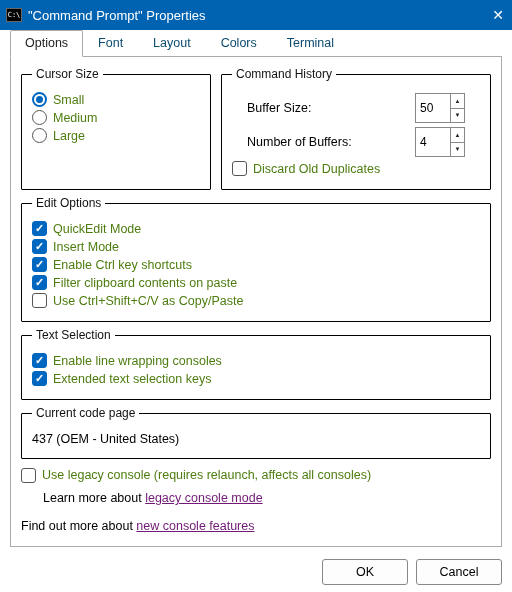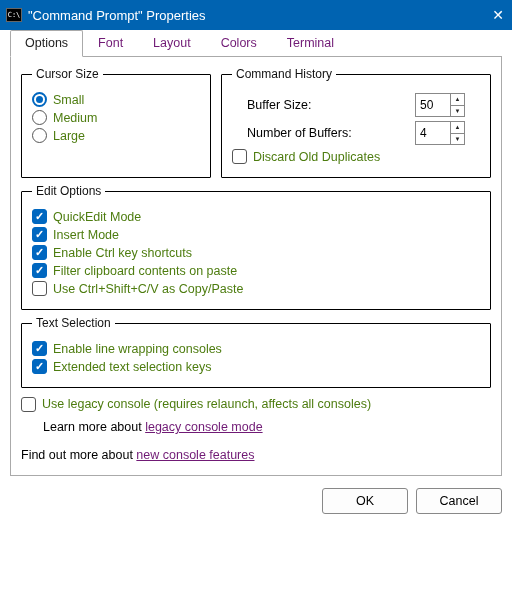--- a/index.html
+++ b/index.html
@@ -49,21 +49,21 @@
   cursor: pointer;
 }
 .tab.active {
   border: 1px solid #aaa;
   border-bottom: 1px solid #fff;
   background: #fff;
   border-radius: 2px 2px 0 0;
 }
 .tab:not(.active) {
   border: 1px solid transparent;
-  color: #701a75;
+  color: #0c4a6e;
 }
 .panel {
   border: 1px solid #aaa;
   margin: -1px 10px 0 10px;
   padding: 10px 10px 10px 10px;
   background: #fff;
 }
 .row2 { display: flex; gap: 10px; }
 fieldset {
   border: 1px solid #000000;
@@ -119,21 +119,21 @@
 .history-row {
   display: flex;
   align-items: center;
   justify-content: space-between;
   margin: 4px 15px;
 }
 .numbox {
   display: flex;
   align-items: stretch;
   border: 1px solid #888;
-  height: 24px;
+  height: 30px;
   width: 50px;
 }
 .numbox input {
   border: none;
   width: 34px;
   padding: 0 4px;
   font-size: 12px;
   outline: none;
 }
 .spin {
@@ -276,20 +276,24 @@
     <div class="check-row">
       <span class="check on"></span>
       <span>Enable line wrapping consoles</span>
     </div>
     <div class="check-row">
       <span class="check on"></span>
       <span>Extended text selection keys</span>
     </div>
   </fieldset>
 
+  <fieldset>
+    <legend>Current code page</legend>
+    <div class="codepage">437  (OEM - United States)</div>
+  </fieldset>
 
   <div class="footer-links">
     <div class="check-row">
       <span class="check"></span>
       <span>Use legacy console (requires relaunch, affects all consoles)</span>
     </div>
     <div class="legacy-learn">
       <span>Learn more about </span><a href="#" class="link">legacy console mode</a>
     </div>
     <div style="margin-top:8px">

